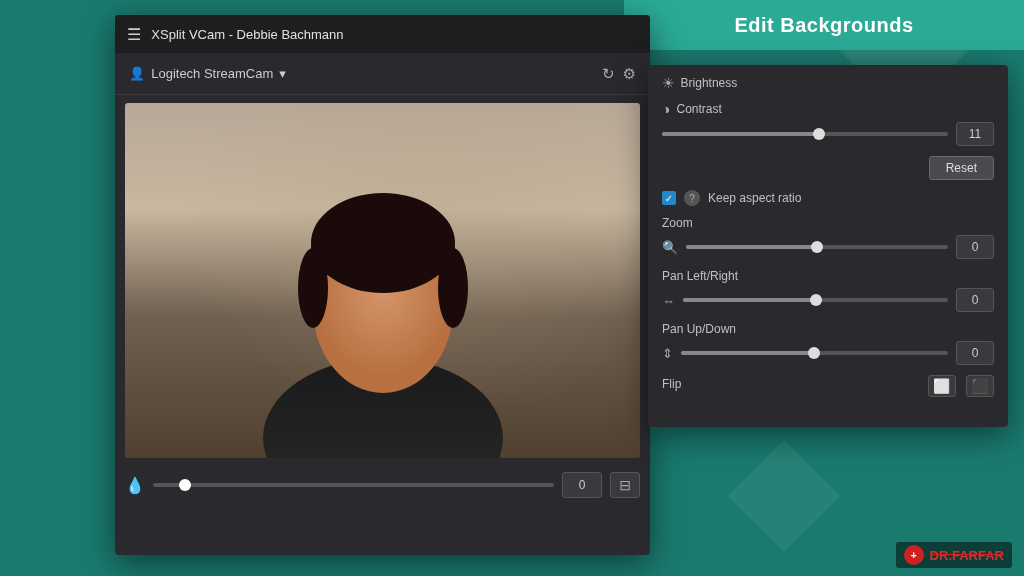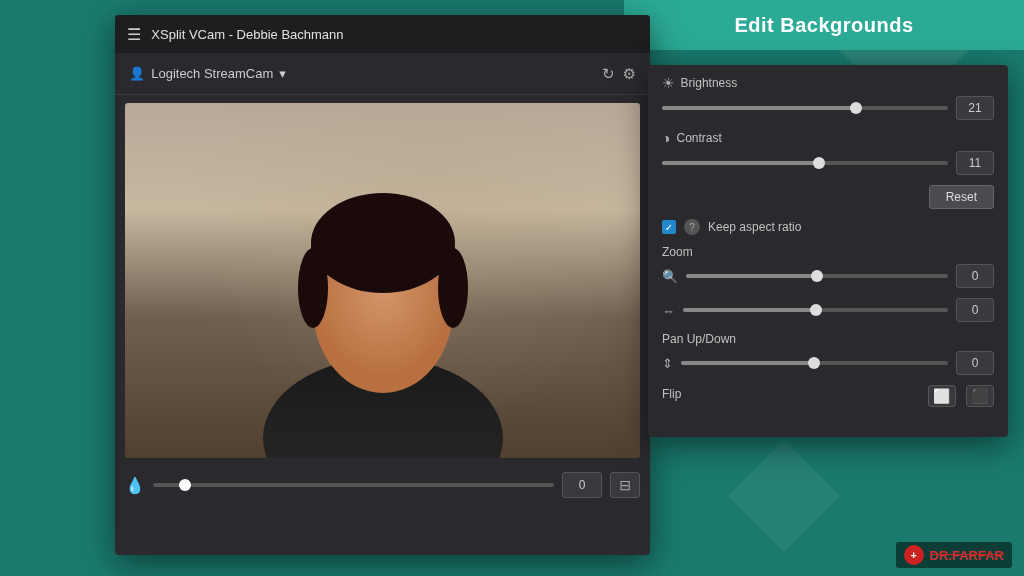--- a/index.html
+++ b/index.html
@@ -465,27 +465,20 @@
 
 <div class="edit-panel">
 
   <div class="panel-body">
 
     <div class="control-row">
       <div class="control-label">
         <span class="control-label-icon">☀</span>
         <span>Brightness</span>
       </div>
-      <div class="slider-row">
-        <div class="slider-track">
-          <div class="slider-filled" style="width: 68%"></div>
-          <div class="slider-thumb" style="left: 68%"></div>
-        </div>
-        <div class="value-box">21</div>
-      </div>
     </div>
 
     <div class="control-row">
       <div class="control-label">
         <span class="control-label-icon">◑</span>
         <span>Contrast</span>
       </div>
       <div class="slider-row">
         <div class="slider-track">
           <div class="slider-filled" style="width: 55%"></div>
@@ -513,20 +506,23 @@
         <span style="color:#aaa;font-size:13px;">🔍</span>
         <div class="slider-track">
           <div class="slider-filled" style="width: 50%"></div>
           <div class="slider-thumb" style="left: 50%"></div>
         </div>
         <div class="value-box">0</div>
       </div>
     </div>
 
     <div class="control-row">
+      <div class="control-label">
+        <span>Pan Left/Right</span>
+      </div>
       <div class="slider-row">
         <span style="color:#aaa;font-size:13px;">⇔</span>
         <div class="slider-track">
           <div class="slider-filled" style="width: 50%"></div>
           <div class="slider-thumb" style="left: 50%"></div>
         </div>
         <div class="value-box">0</div>
       </div>
     </div>
 

